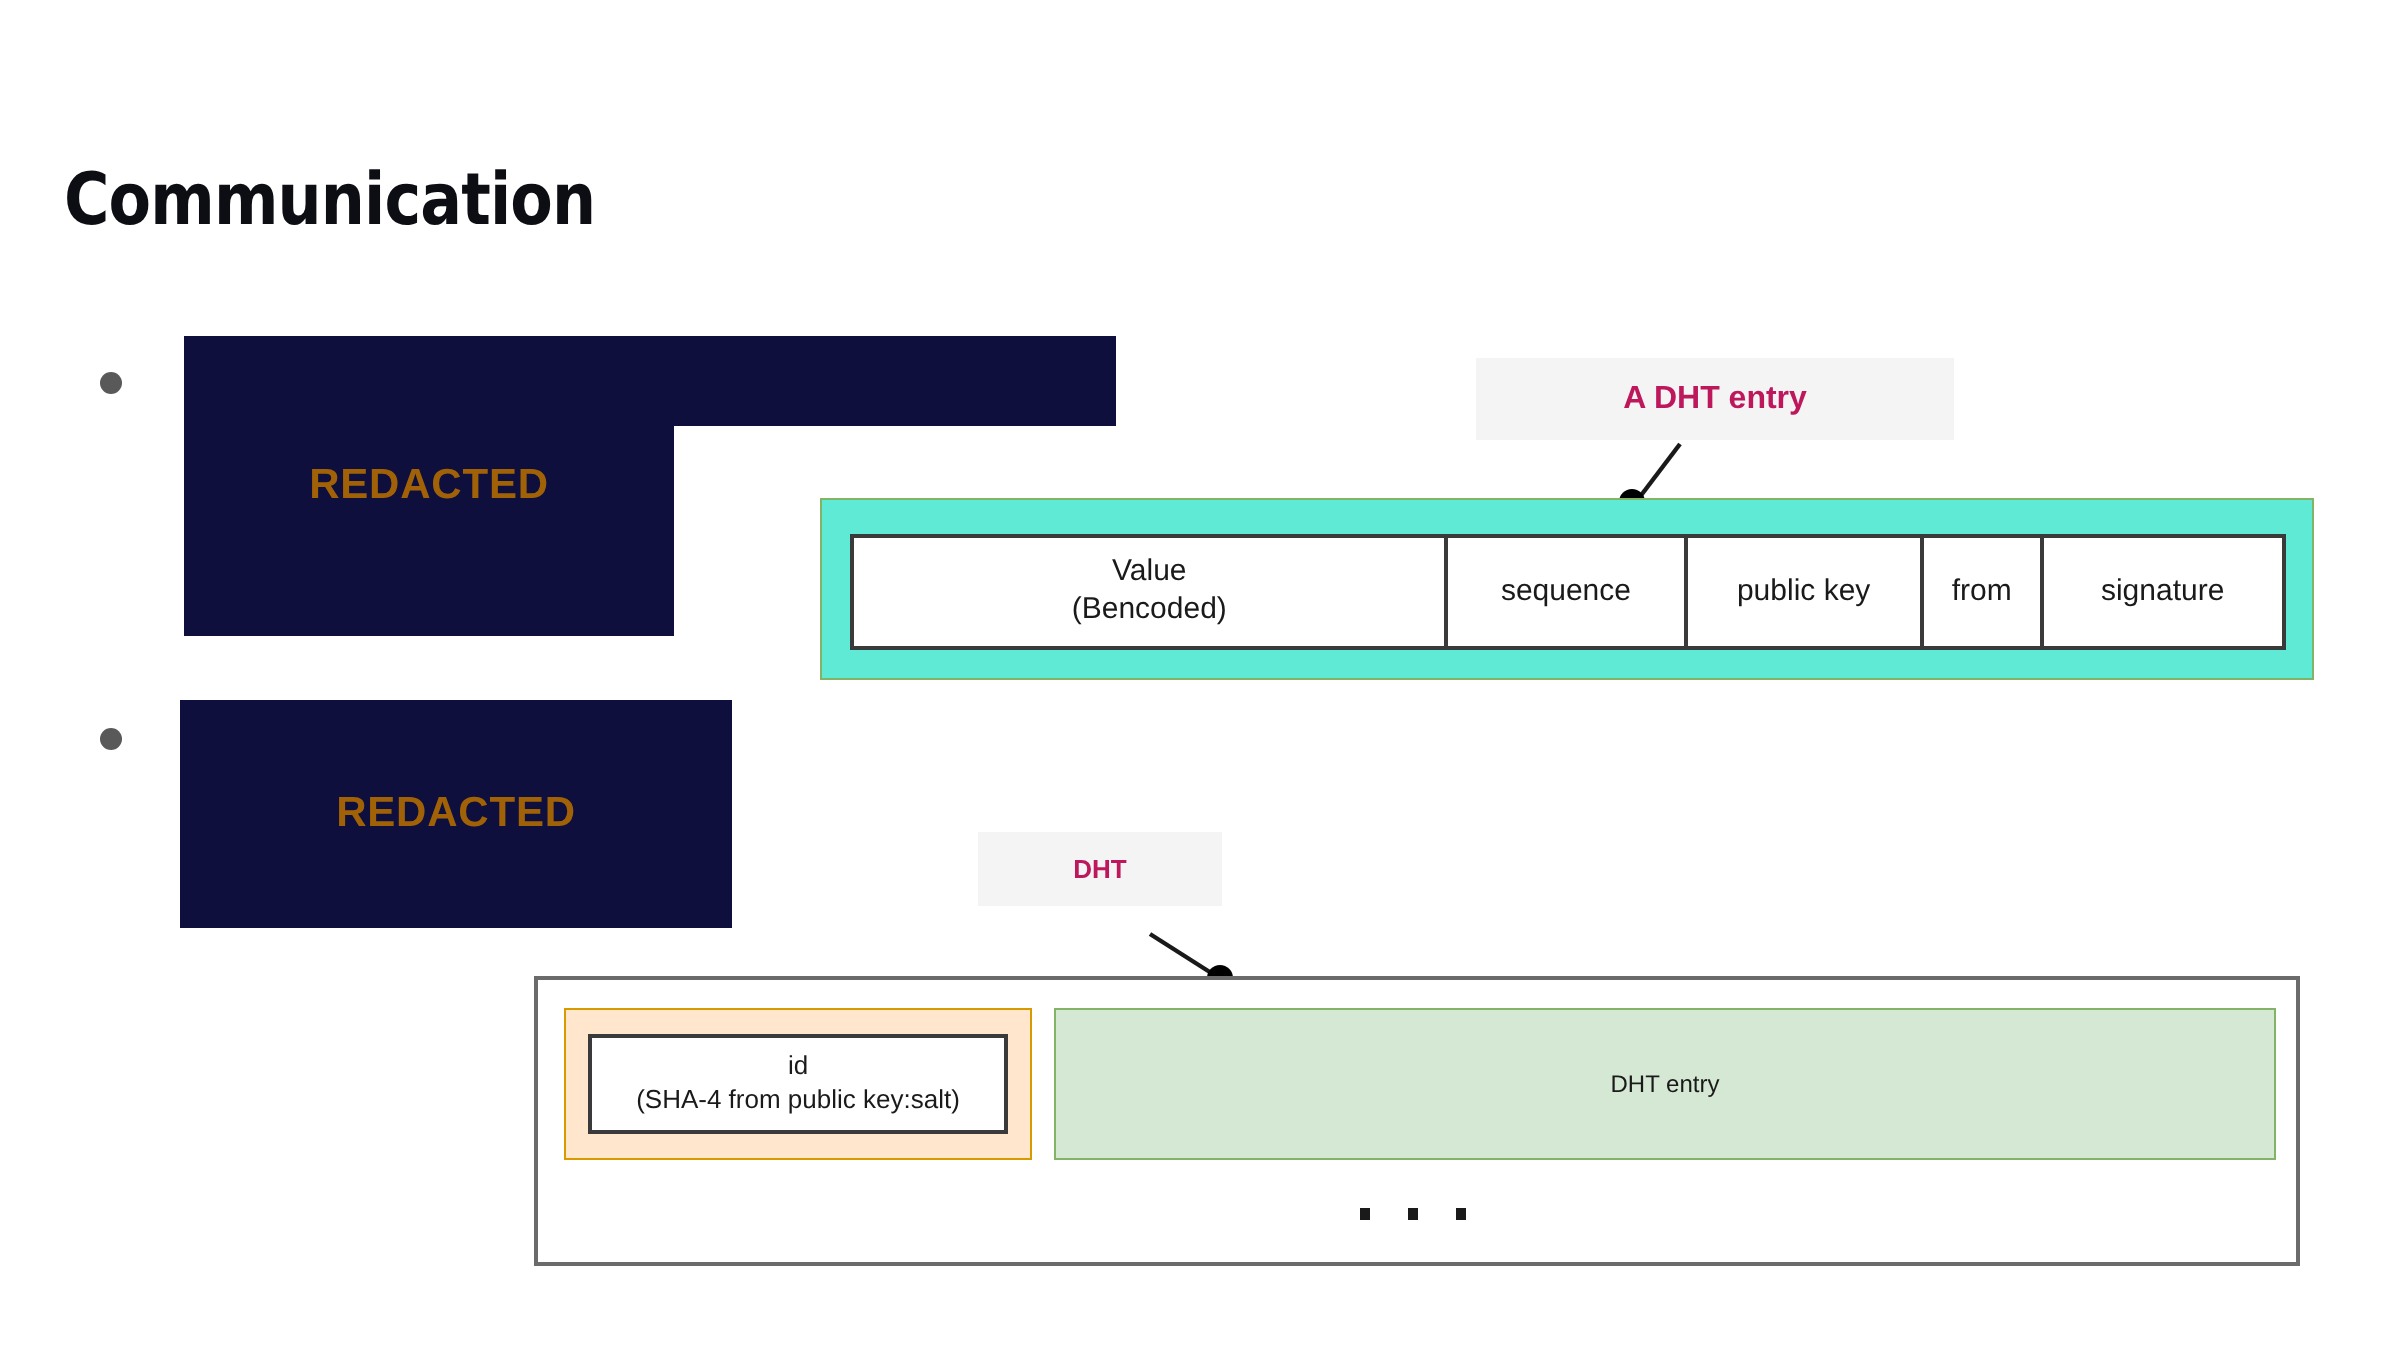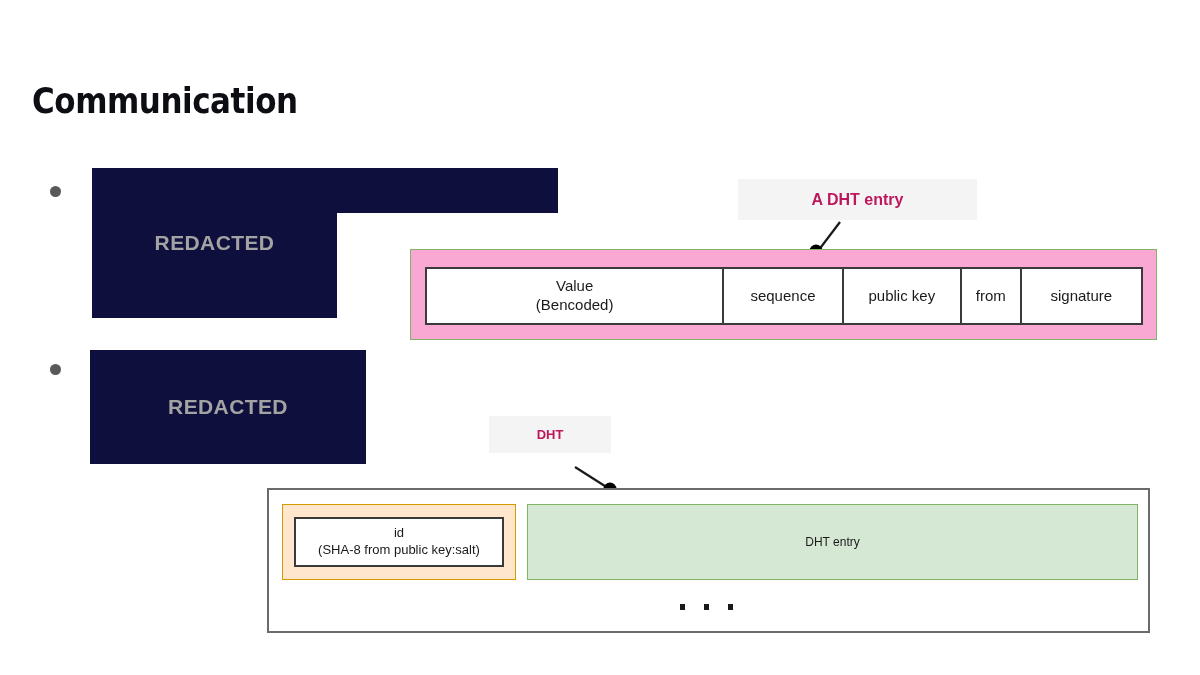--- a/index.html
+++ b/index.html
@@ -43,21 +43,21 @@
     border-radius: 50%;
     background: #595959;
   }
   #bullet-dot-1 { left: 50px; top: 168px; }
   #bullet-dot-2 { left: 50px; top: 346px; }
 
   
   .redacted {
     position: absolute;
     background: #0f0f3d;
-    color: #a3a3a3;
+    color: #a16207;
     font-weight: 700;
     font-size: 21px;
     letter-spacing: 0.4px;
   }
   #redacted-block-1 {
     left: 92px;
     top: 150px;
     width: 466px;
     height: 150px;
     
@@ -119,21 +119,21 @@
     pointer-events: none;
   }
 
   
   #dht-entry-strip {
     position: absolute;
     left: 410px;
     top: 231px;
     width: 747px;
     height: 91px;
-    background: #f9a8d4;
+    background: #5eead4;
     border: 1px solid #82b366;
     box-sizing: border-box;
   }
   #dht-entry-fields {
     position: absolute;
     left: 14px;
     top: 17px;
     width: 718px;
     height: 58px;
     display: flex;
@@ -265,21 +265,21 @@
       <div class="field-cell" style="width:119px">public key</div>
       <div class="field-cell" style="width:60px">from</div>
       <div class="field-cell" style="width:120px">signature</div>
     </div>
   </div>
 
   <div id="dht-container">
     <div id="dht-id-box">
       <div id="dht-id-inner">
         <span>id</span>
-        <span>(SHA-8 from public key:salt)</span>
+        <span>(SHA-4 from public key:salt)</span>
       </div>
     </div>
     <div id="dht-entry-row">DHT entry</div>
   </div>
 
   <div id="dht-ellipsis">
     <span></span>
     <span></span>
     <span></span>
   </div>

